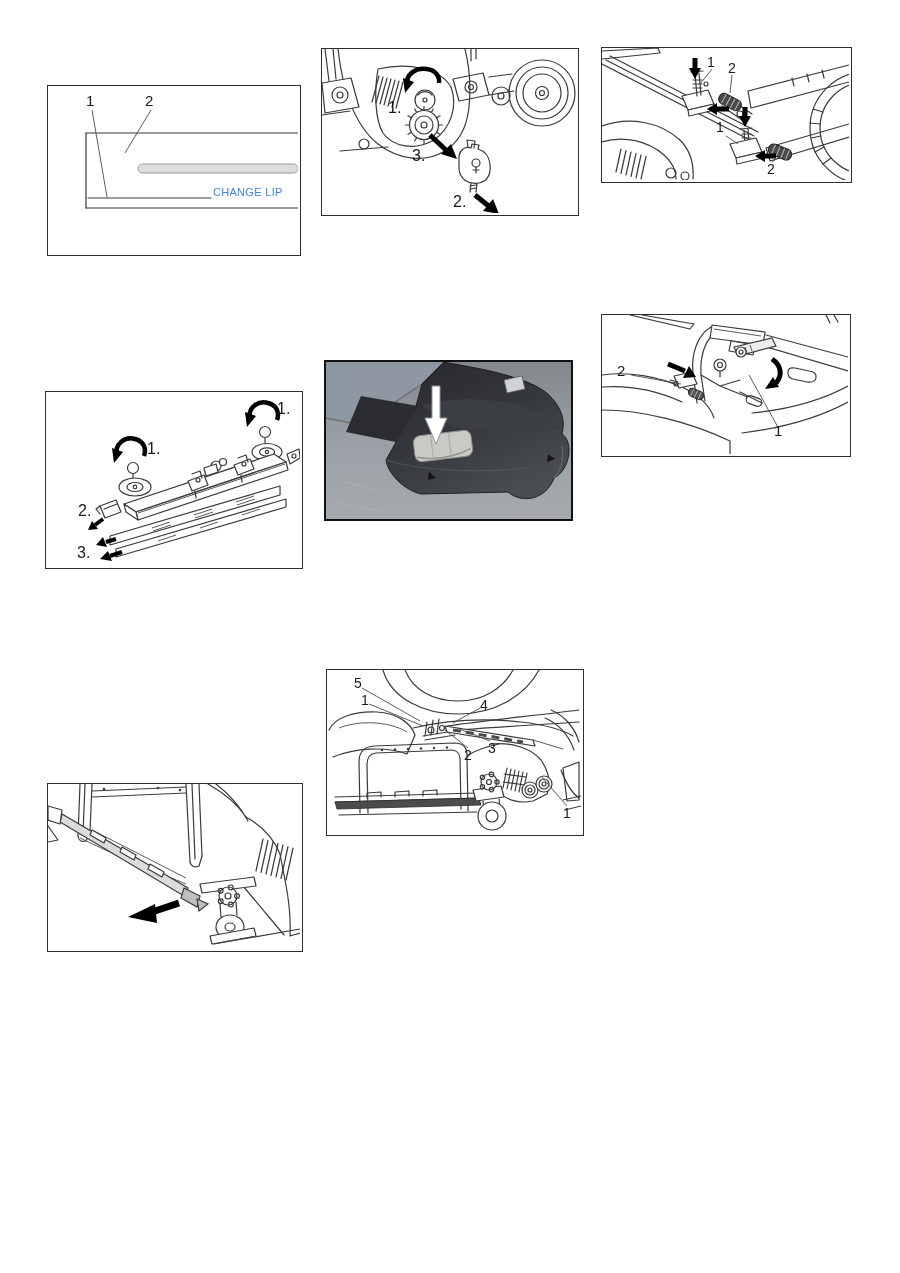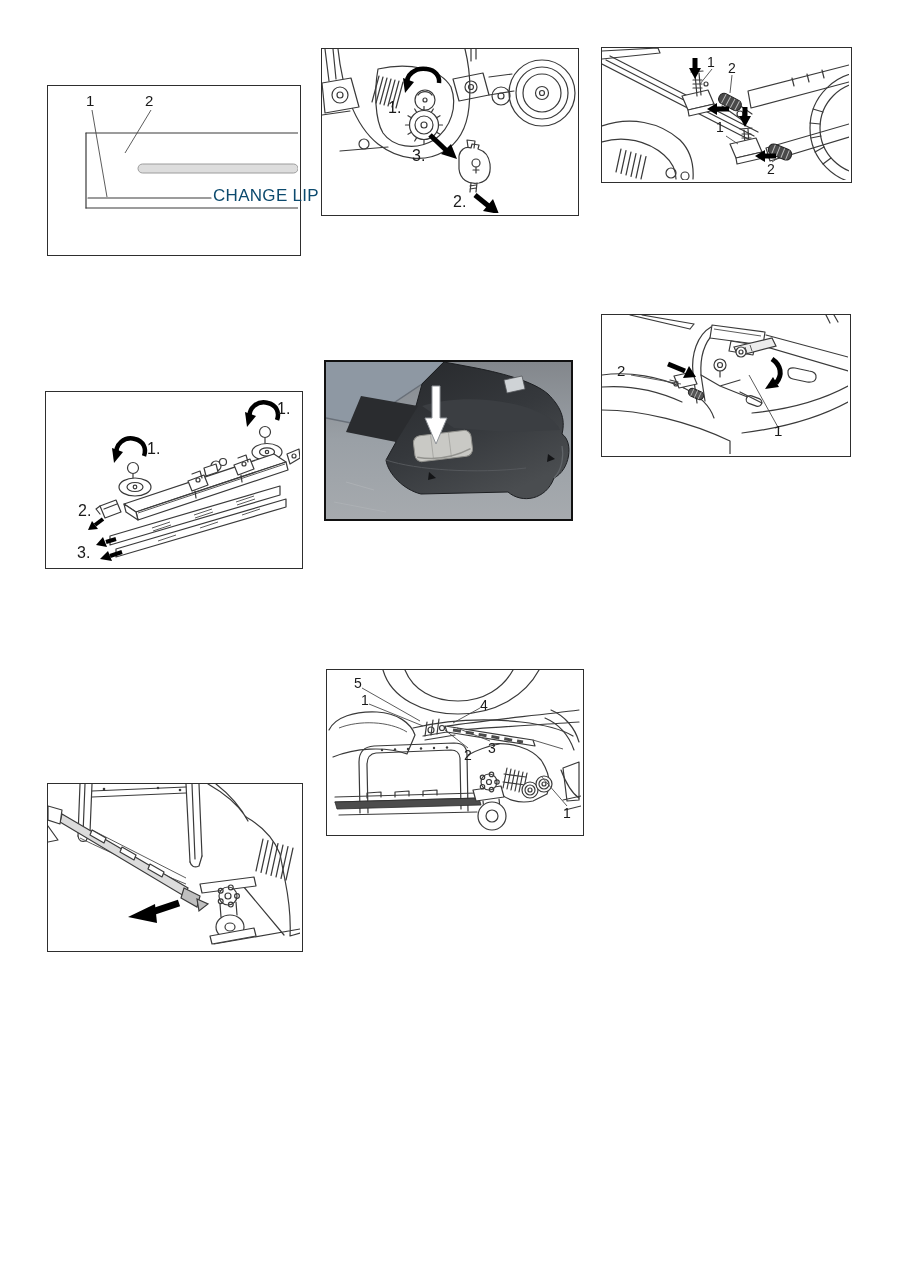--- a/index.html
+++ b/index.html
@@ -15,21 +15,21 @@
   }
   .fig svg { position:absolute; left:0; top:0; display:block; }
   .photo { border:2px solid #111111; }
   .callout {
     position:absolute; color:#1a1a1a; line-height:1;
     font-size:15px; z-index:3; white-space:nowrap;
   }
   .co14 { font-size:14px; }
   .co16 { font-size:16px; }
   .caption {
-    position:absolute; color:#0c4a6e; font-size:17px;
+    position:absolute; color:#3b82f6; font-size:11px;
     letter-spacing:0.3px; z-index:3; white-space:nowrap;
   }
   .ln { stroke:#3a3a3a; stroke-width:1.2; fill:none; stroke-linecap:round; stroke-linejoin:round; }
   .lnw { stroke:#3a3a3a; stroke-width:1.2; fill:#ffffff; stroke-linecap:round; stroke-linejoin:round; }
   .thin { stroke:#4a4a4a; stroke-width:0.9; fill:none; }
   .blk { fill:#000000; stroke:none; }
   .blkln { stroke:#000000; fill:none; stroke-linecap:butt; }
 </style>
 </head>
 <body>

